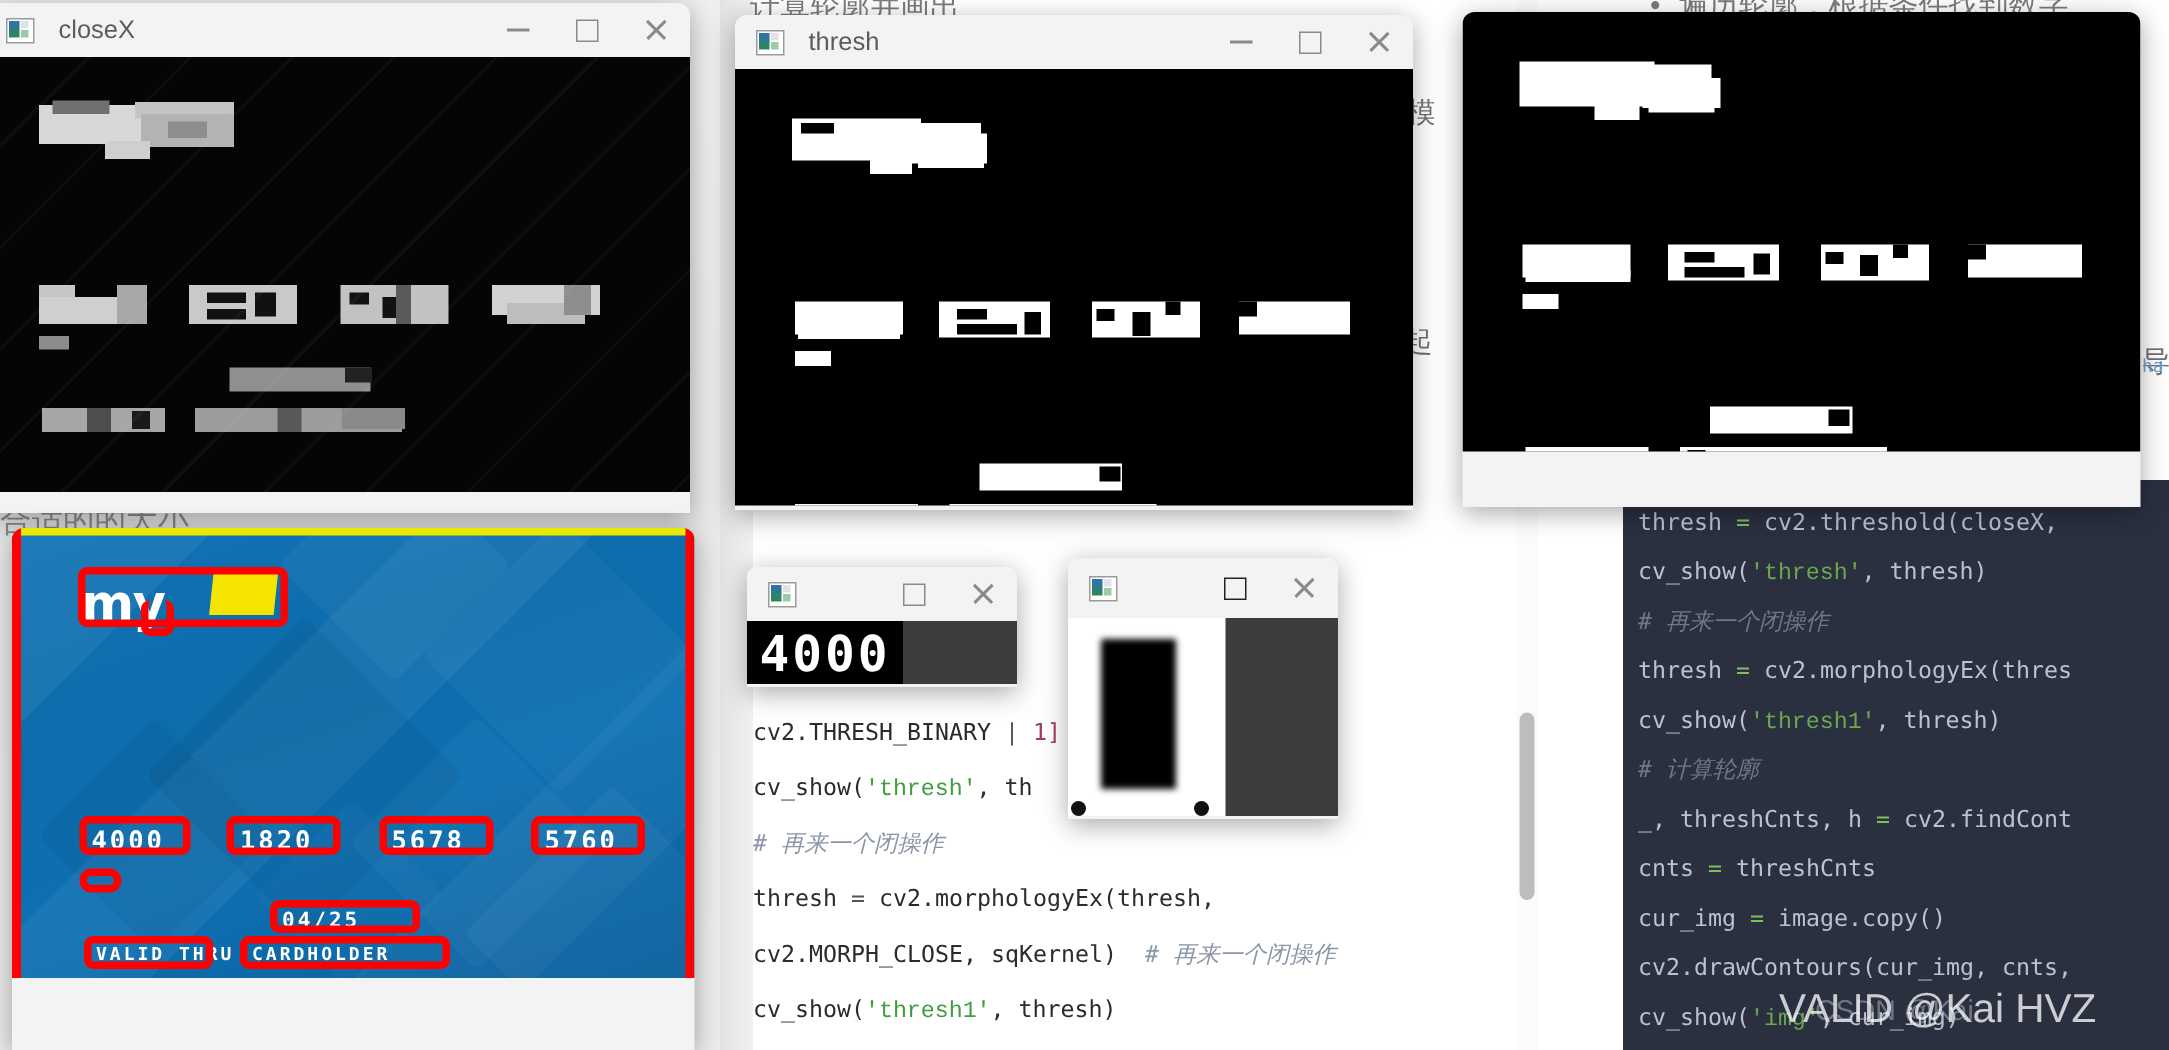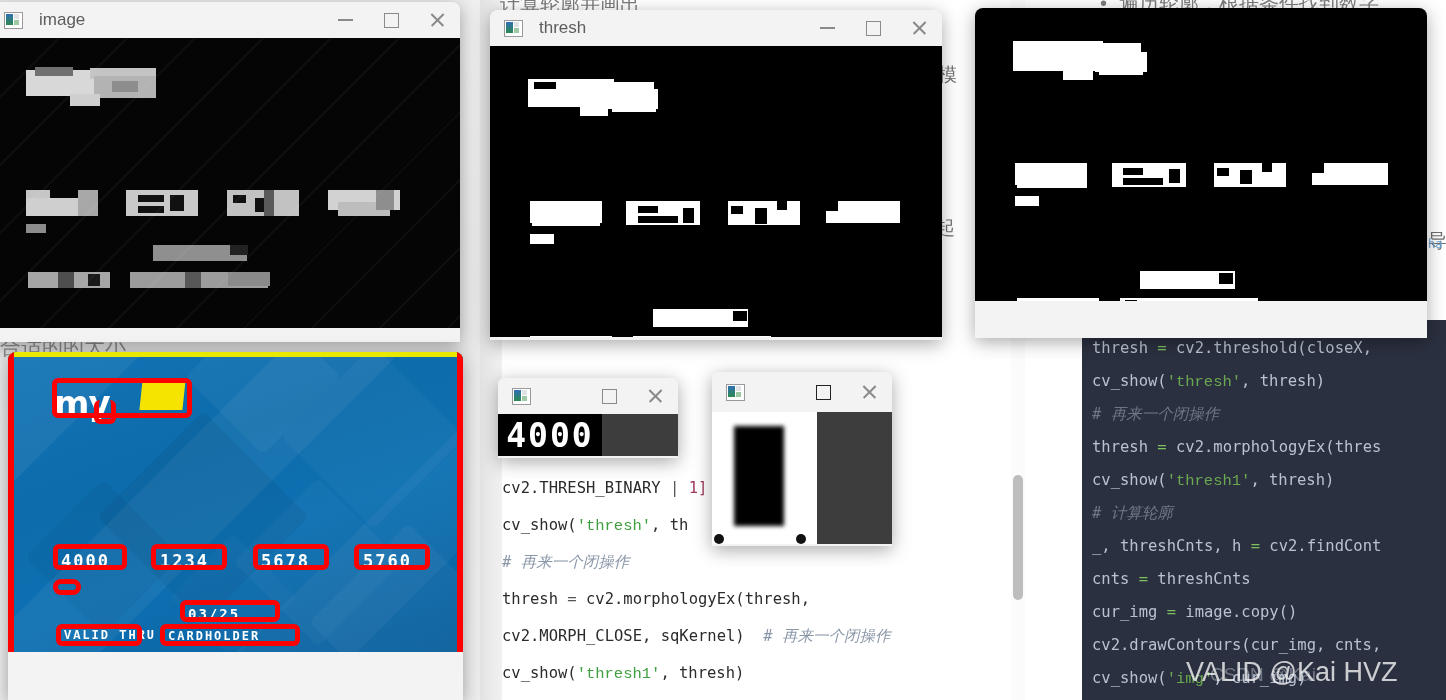--- a/index.html
+++ b/index.html
@@ -353,21 +353,21 @@
   <div class="frag" style="left:1428px; top:232px; color:#6ba7d8; font-family:'DejaVu Sans Mono',monospace; font-size:12px; top:237px;">ha</div>
 
   <div class="dark-lines" id="dark-code-main"><span class="ln"><span>thresh </span><span class="eq">= </span><span>cv2.threshold(closeX,</span></span><span class="ln"><span>cv_show(</span><span class="str">'thresh'</span><span>, thresh)</span></span><span class="ln"><span class="cm"># 再来一个闭操作</span></span><span class="ln"><span>thresh </span><span class="eq">= </span><span>cv2.morphologyEx(thres</span></span><span class="ln"><span>cv_show(</span><span class="str">'thresh1'</span><span>, thresh)</span></span><span class="ln"><span class="cm"># 计算轮廓</span></span><span class="ln"><span>_, threshCnts, h </span><span class="eq">= </span><span>cv2.findCont</span></span><span class="ln"><span>cnts </span><span class="eq">= </span><span>threshCnts</span></span><span class="ln"><span>cur_img </span><span class="eq">= </span><span>image.copy()</span></span><span class="ln"><span>cv2.drawContours(cur_img, cnts,</span></span><span class="ln"><span>cv_show(</span><span class="str">'img'</span><span>, cur_img)</span></span></div>
 
   <div class="watermark-ghost">CSDN @Kai</div>
   <div class="watermark">VALID @Kai HVZ</div>
 
   <div class="win" id="win-gradx">
     <div class="win-title">
       <span class="win-icon"></span>
-      <span class="win-name">image</span>
+      <span class="win-name">closeX</span>
       <span class="win-btns">
         <span class="win-btn">
             <span class="min-glyph"></span>
           </span>
         <span class="win-btn">
             <span class="max-glyph"></span>
           </span>
         <span class="win-btn">
             <span class="close-glyph"></span>
           </span>
@@ -519,35 +519,35 @@
         <div class="redside" style="right:0;"></div>
 
         <span class="mylogo" style="left:46px; top:31px;">my</span>
         <div class="tagbox" style="left:133px; top:28px; width:43px; height:30px;"></div>
         <div class="redbox" style="left:44px; top:26px; width:140px; height:40px;"></div>
         <div class="redbox" style="left:86px; top:48px; width:22px; height:24px; border-top:none;"></div>
 
         <span class="dig" style="left:53px;  top:199px;">4000</span>
         <div class="redbox" style="left:45px;  top:192px; width:74px; height:26px;"></div>
 
-        <span class="dig" style="left:152px; top:199px;">1234</span>
+        <span class="dig" style="left:152px; top:199px;">1820</span>
         <div class="redbox" style="left:143px; top:192px; width:76px; height:26px;"></div>
 
         <span class="dig" style="left:253px; top:199px;">5678</span>
         <div class="redbox" style="left:245px; top:192px; width:76px; height:26px;"></div>
 
         <span class="dig" style="left:355px; top:199px;">5760</span>
         <div class="redbox" style="left:346px; top:192px; width:76px; height:26px;"></div>
 
         <div class="redbox" style="left:45px;  top:227px; width:28px; height:16px; border-radius:9px;"></div>
 
-        <span class="dig" style="left:180px; top:254px; font-size:14px;">03/25</span>
+        <span class="dig" style="left:180px; top:254px; font-size:14px;">04/25</span>
         <div class="redbox" style="left:172px; top:248px; width:100px; height:22px;"></div>
 
-        <span class="dig" style="left:56px;  top:277px; font-size:12px;font-family:Liberation Mono, monospace;">VALID THRU</span>
+        <span class="dig" style="left:56px;  top:277px; font-size:12px;">VALID THRU</span>
         <div class="redbox" style="left:48px;  top:272px; width:86px; height:22px;"></div>
 
         <span class="dig" style="left:160px; top:277px; font-size:12px;">CARDHOLDER</span>
         <div class="redbox" style="left:152px; top:272px; width:140px; height:22px;"></div>
       </div>
     </div>
   </div>
 
   <div class="win" id="win-num">
     <div class="win-title">

